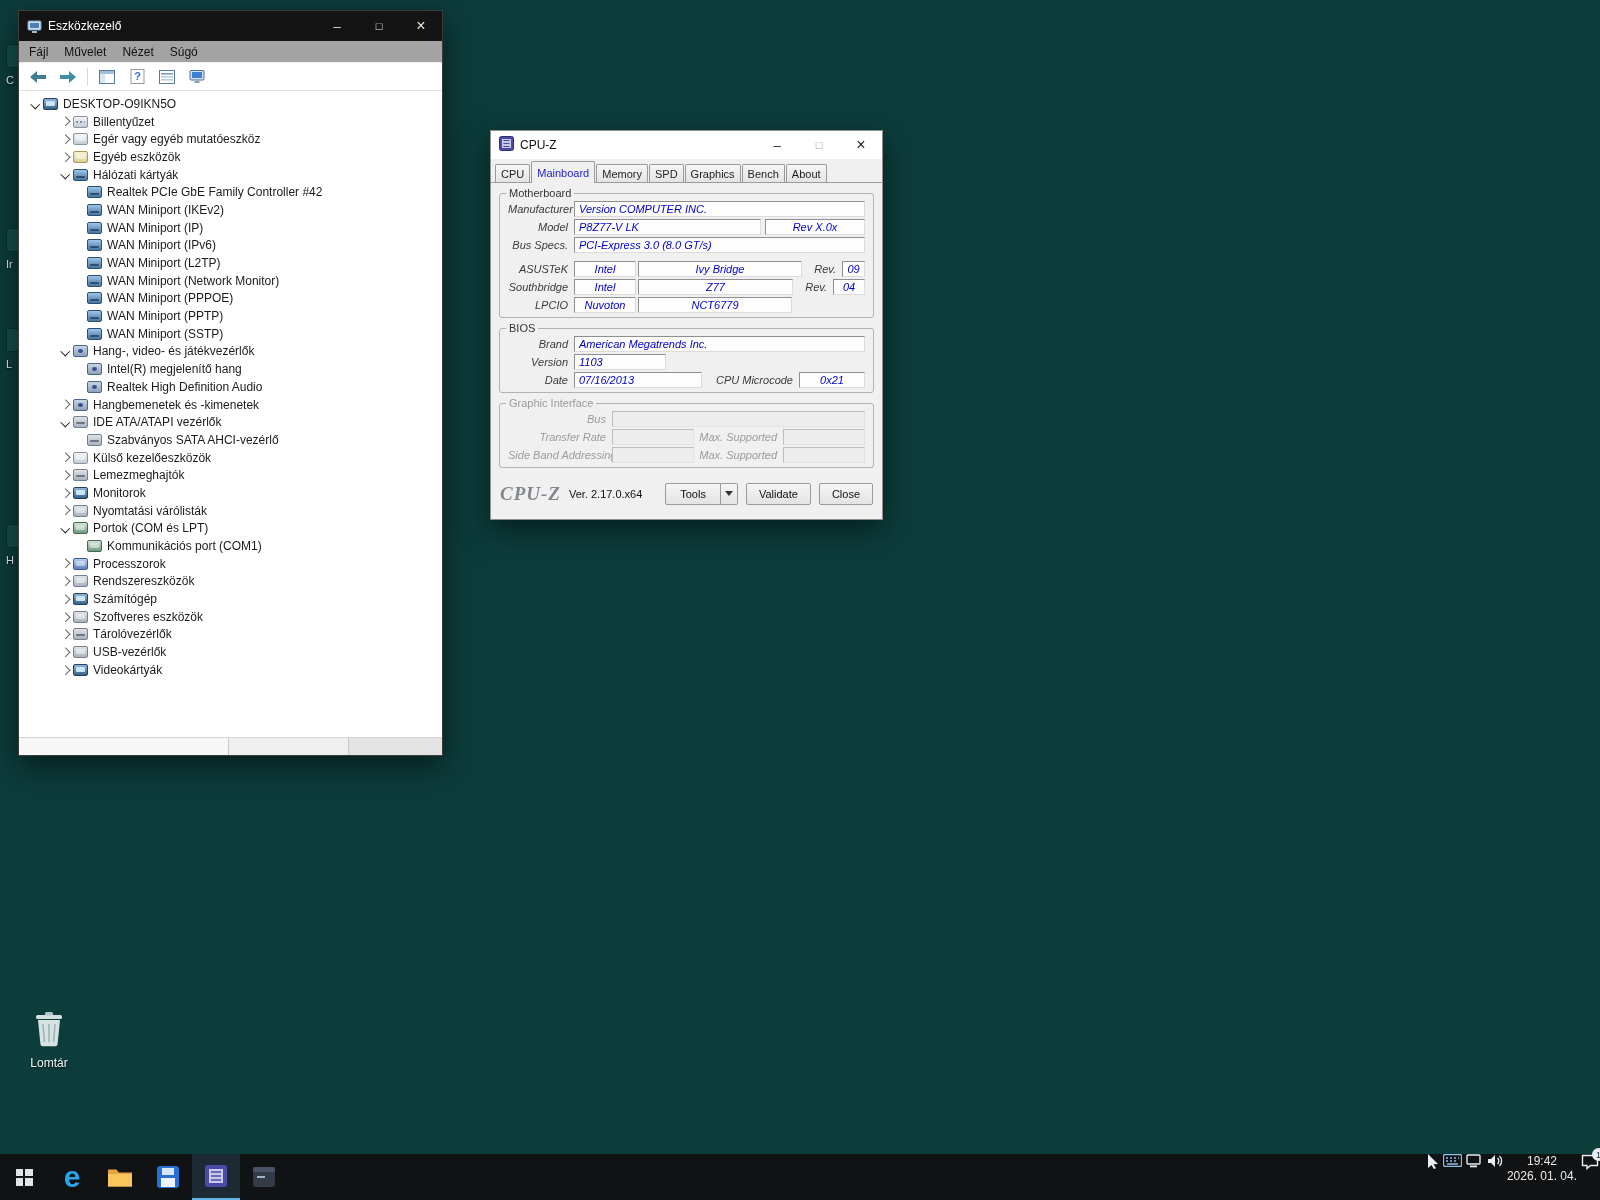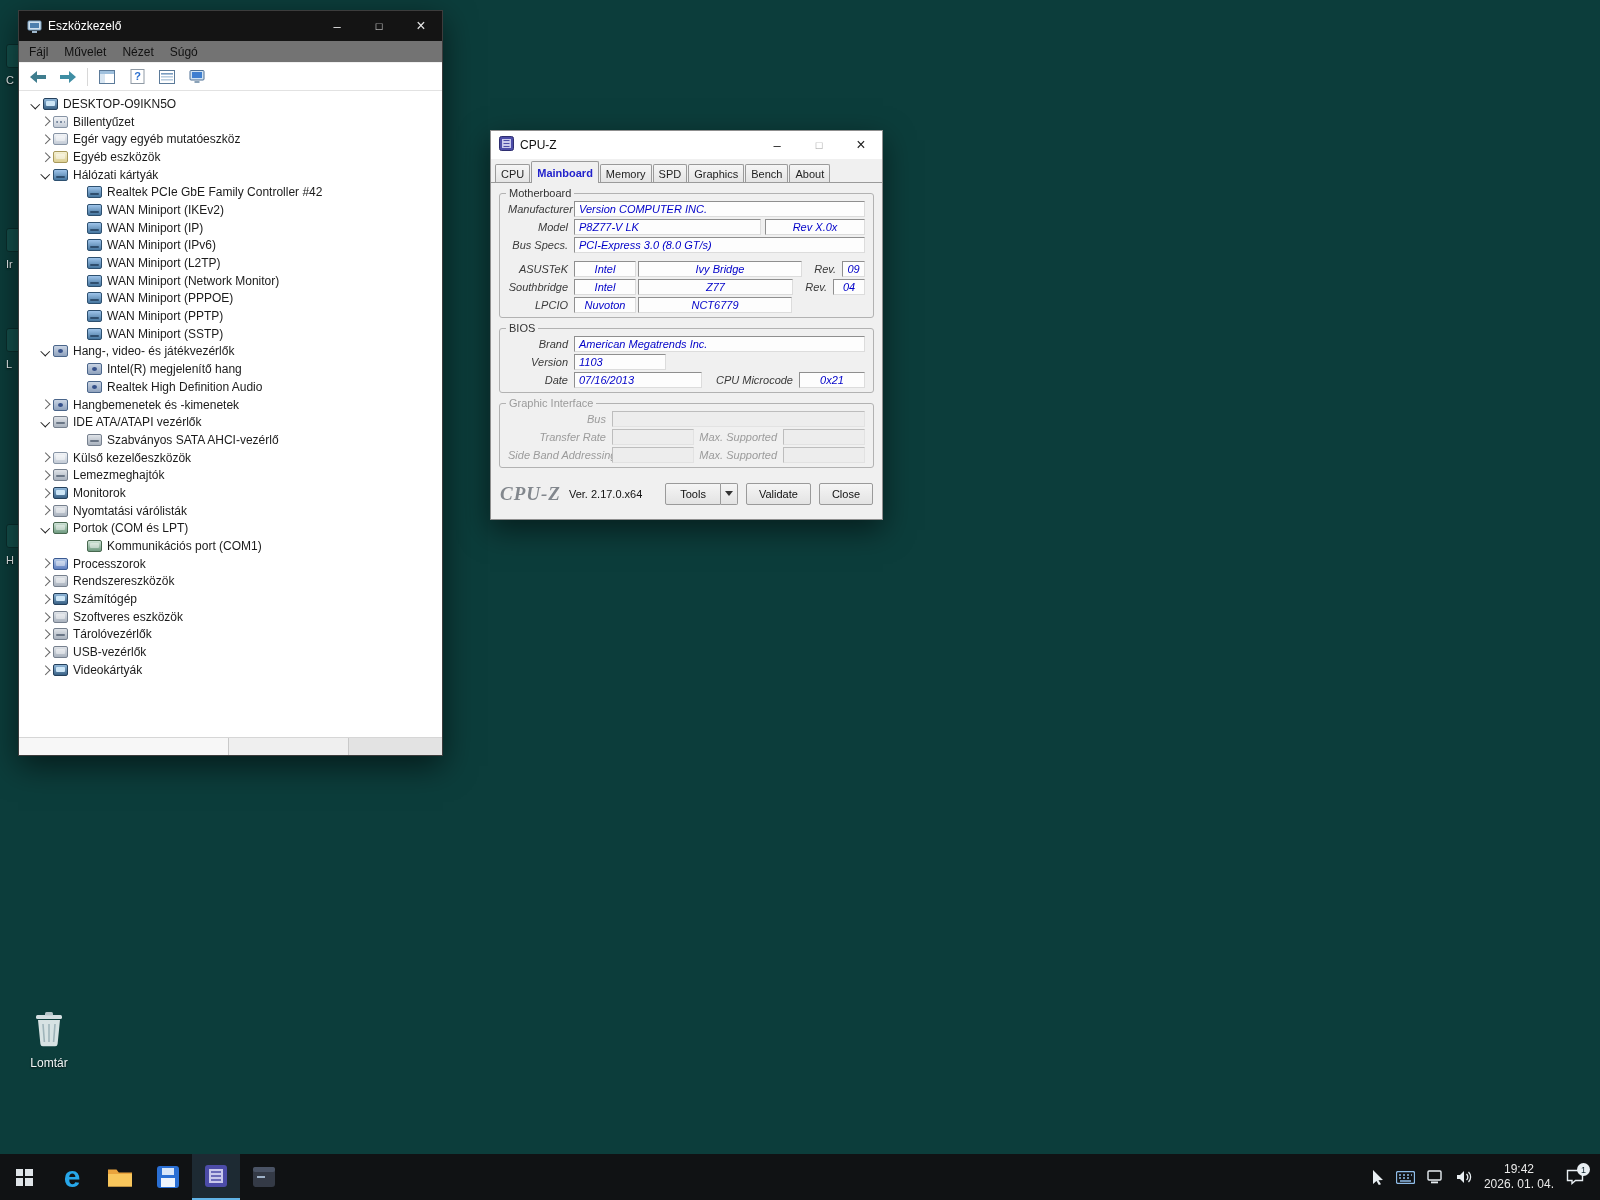--- a/index.html
+++ b/index.html
@@ -25,28 +25,28 @@
   .wb.min::before{content:"–";} .wb.max::before{content:"□"; font-size:11px;} .wb.close::before{content:"×"; font-size:16px;}
 
   
   #dm { position:absolute; left:18px; top:10px; width:425px; height:746px; z-index:5;
         background:#fff; border:1px solid #3c3c3c; display:flex; flex-direction:column;
         box-shadow:0 10px 30px rgba(0,0,0,.55); }
   #dm .titlebar { background:#141414; color:#fff; padding-left:8px; }
   #dm .app-ic { margin-right:6px; display:flex; }
   #dm .t-title { font-size:12px; flex:1; }
   #dm .wb { color:#e6e6e6; }
-  .dm-menubar { height:22px; background:#737373; display:flex; align-items:center; padding-left:2px; flex:none; border-bottom:1px solid #f0f0f0;}
+  .dm-menubar { height:22px; background:#a3a3a3; display:flex; align-items:center; padding-left:2px; flex:none; border-bottom:1px solid #f0f0f0;}
   .menu-item { font-size:12px; color:#111; padding:0 8px; }
   .dm-toolbar { height:28px; background:#fff; display:flex; align-items:center; gap:8px; padding-left:8px; flex:none; border-bottom:1px solid #e2e2e2; }
   .tool-sep { width:1px; height:18px; background:#d8d8d8; }
   .tool-ic { display:flex; align-items:center; justify-content:center; width:22px; height:22px; }
   .dm-tree { flex:1; background:#fff; overflow:hidden; padding-top:4px; }
   .dm-row { display:flex; align-items:center; height:17.7px; font-size:12px; color:#1b1b1b; white-space:nowrap; }
-  .dm-row.lvl0{padding-left:8px;} .dm-row.lvl1{padding-left:18px;} .dm-row.lvl2{padding-left:52px;}
+  .dm-row.lvl0{padding-left:8px;} .dm-row.lvl1{padding-left:38px;} .dm-row.lvl2{padding-left:52px;}
   .chev { width:16px; height:16px; flex:none; display:flex; align-items:center; justify-content:center; }
   .chev::before{ content:""; width:5.5px; height:5.5px; border-right:1.4px solid #666; border-bottom:1.4px solid #666; transform:rotate(-45deg); }
   .dm-row.expanded .chev::before{ transform:rotate(45deg); border-color:#1f1f1f; }
   .dm-row.leaf .chev{ visibility:hidden; }
   .dm-ic { width:15px; height:12px; flex:none; margin-right:5px; border:1px solid #4a658a; border-radius:2px;
            background:linear-gradient(#e7edf5,#aabdd6); position:relative; }
   .dm-ic::after{ content:""; position:absolute; left:2px; right:2px; top:2px; bottom:3px; border-radius:1px; background:rgba(255,255,255,.45); }
   .ic-computer,.ic-monitor,.ic-gpu{ background:linear-gradient(#8fb6d8,#3a6286); border-color:#24405c;}
   .ic-computer::after,.ic-monitor::after,.ic-gpu::after{ background:#cde6f7; }
   .ic-network{ background:linear-gradient(#9ec4ea,#46769f); border-color:#2d5070;}
@@ -70,21 +70,21 @@
   #cpuz { position:absolute; left:490px; top:130px; width:393px; height:390px; z-index:6;
           background:#f0f0f0; border:1px solid #8f8f8f; display:flex; flex-direction:column;
           box-shadow:0 10px 28px rgba(0,0,0,.5);justify-content:flex-end; }
   #cpuz .titlebar{ height:28px; background:#fff; padding-left:8px; }
   #cpuz .t-title{ font-size:12px; color:#111; flex:1; margin-left:6px;}
   #cpuz .wb{ color:#222; }
   #cpuz .wb.max{ color:#9a9a9a; }
   .cz-tabs{ display:flex; align-items:flex-end; height:24px; padding:0 4px; border-bottom:1px solid #9a9a9a; flex:none; }
   .cz-tab{ font-size:11px; color:#1e1e1e; padding:3px 5px; border:1px solid #9a9a9a; border-bottom:none;
            border-radius:2px 2px 0 0; background:linear-gradient(#f6f6f6,#e4e4e4); margin-right:1px; height:18px; }
-  .cz-tab.active{ background:#f0f0f0; color:#2222cc; height:22px; margin-bottom:-1px; padding-top:5px;font-weight:bold; }
+  .cz-tab.active{ background:#f0f0f0; color:#2222cc; height:22px; margin-bottom:-1px; padding-top:5px; }
   fieldset.gb{ border:1px solid #b2b2b2; border-radius:3px; margin:4px 8px 0; padding:1px 0 3px; }
   fieldset.gb legend{ font-size:11px; color:#333; margin-left:6px; padding:0 3px; }
   fieldset.gb.dis legend{ color:#9b9b9b; }
   .cz-row{ display:flex; align-items:center; height:18px; margin:0 8px;font-style:italic; }
   .cz-row.gap{ margin-top:6px; }
   .cz-lab{ width:66px; flex:none; text-align:right; padding-right:6px; font-size:11px; color:#3a3a3a; white-space:nowrap; }
   .gb.dis .cz-lab, .cz-sublab.dis{ color:#9b9b9b; }
   .gi .cz-lab{ width:104px; }
   .fz{ height:16px; line-height:14px; font-size:11px; color:#0000c8; background:#fdfdfd; padding:0 4px;
        border:1px solid; border-color:#8f8f8f #dcdcdc #dcdcdc #8f8f8f; white-space:nowrap; overflow:hidden; flex:none;}
@@ -104,21 +104,21 @@
 
   
   #taskbar{ position:absolute; left:0; bottom:0; width:100%; height:46px; background:#101214; z-index:60;
             display:flex; align-items:stretch; }
   .tb-btn{ width:48px; display:flex; align-items:center; justify-content:center; flex:none; }
   .tb-btn.active{ background:#1d2a33; border-bottom:2px solid #61b4e8; }
   .win-logo{ width:17px; height:17px; background:
       linear-gradient(#101214,#101214) 50% 0/2px 100% no-repeat,
       linear-gradient(#101214,#101214) 0 50%/100% 2px no-repeat, #dfe4e8; }
   .edge-e::before{ content:"e"; font-weight:bold; font-size:30px; line-height:1; color:#27a7ea; }
-  .tray{ margin-left:auto; display:flex; align-items:center; gap:12px; padding-right:16px; }
+  .tray{ margin-left:auto; display:flex; align-items:flex-start; gap:4px; padding-right:1px; }
   .tray-ic{ display:flex; align-items:center; justify-content:center; }
   .clock{ text-align:center; color:#eaeaea; font-size:12px; line-height:15px; }
   .ac-wrap{ position:relative; display:flex; }
   .ac-badge{ position:absolute; right:-6px; top:-6px; width:13px; height:13px; border-radius:50%;
              background:#e8eef2; color:#10242e; font-size:9px; display:flex; align-items:center; justify-content:center; }
 </style>
 </head>
 <body>
 
 <div id="screen">

